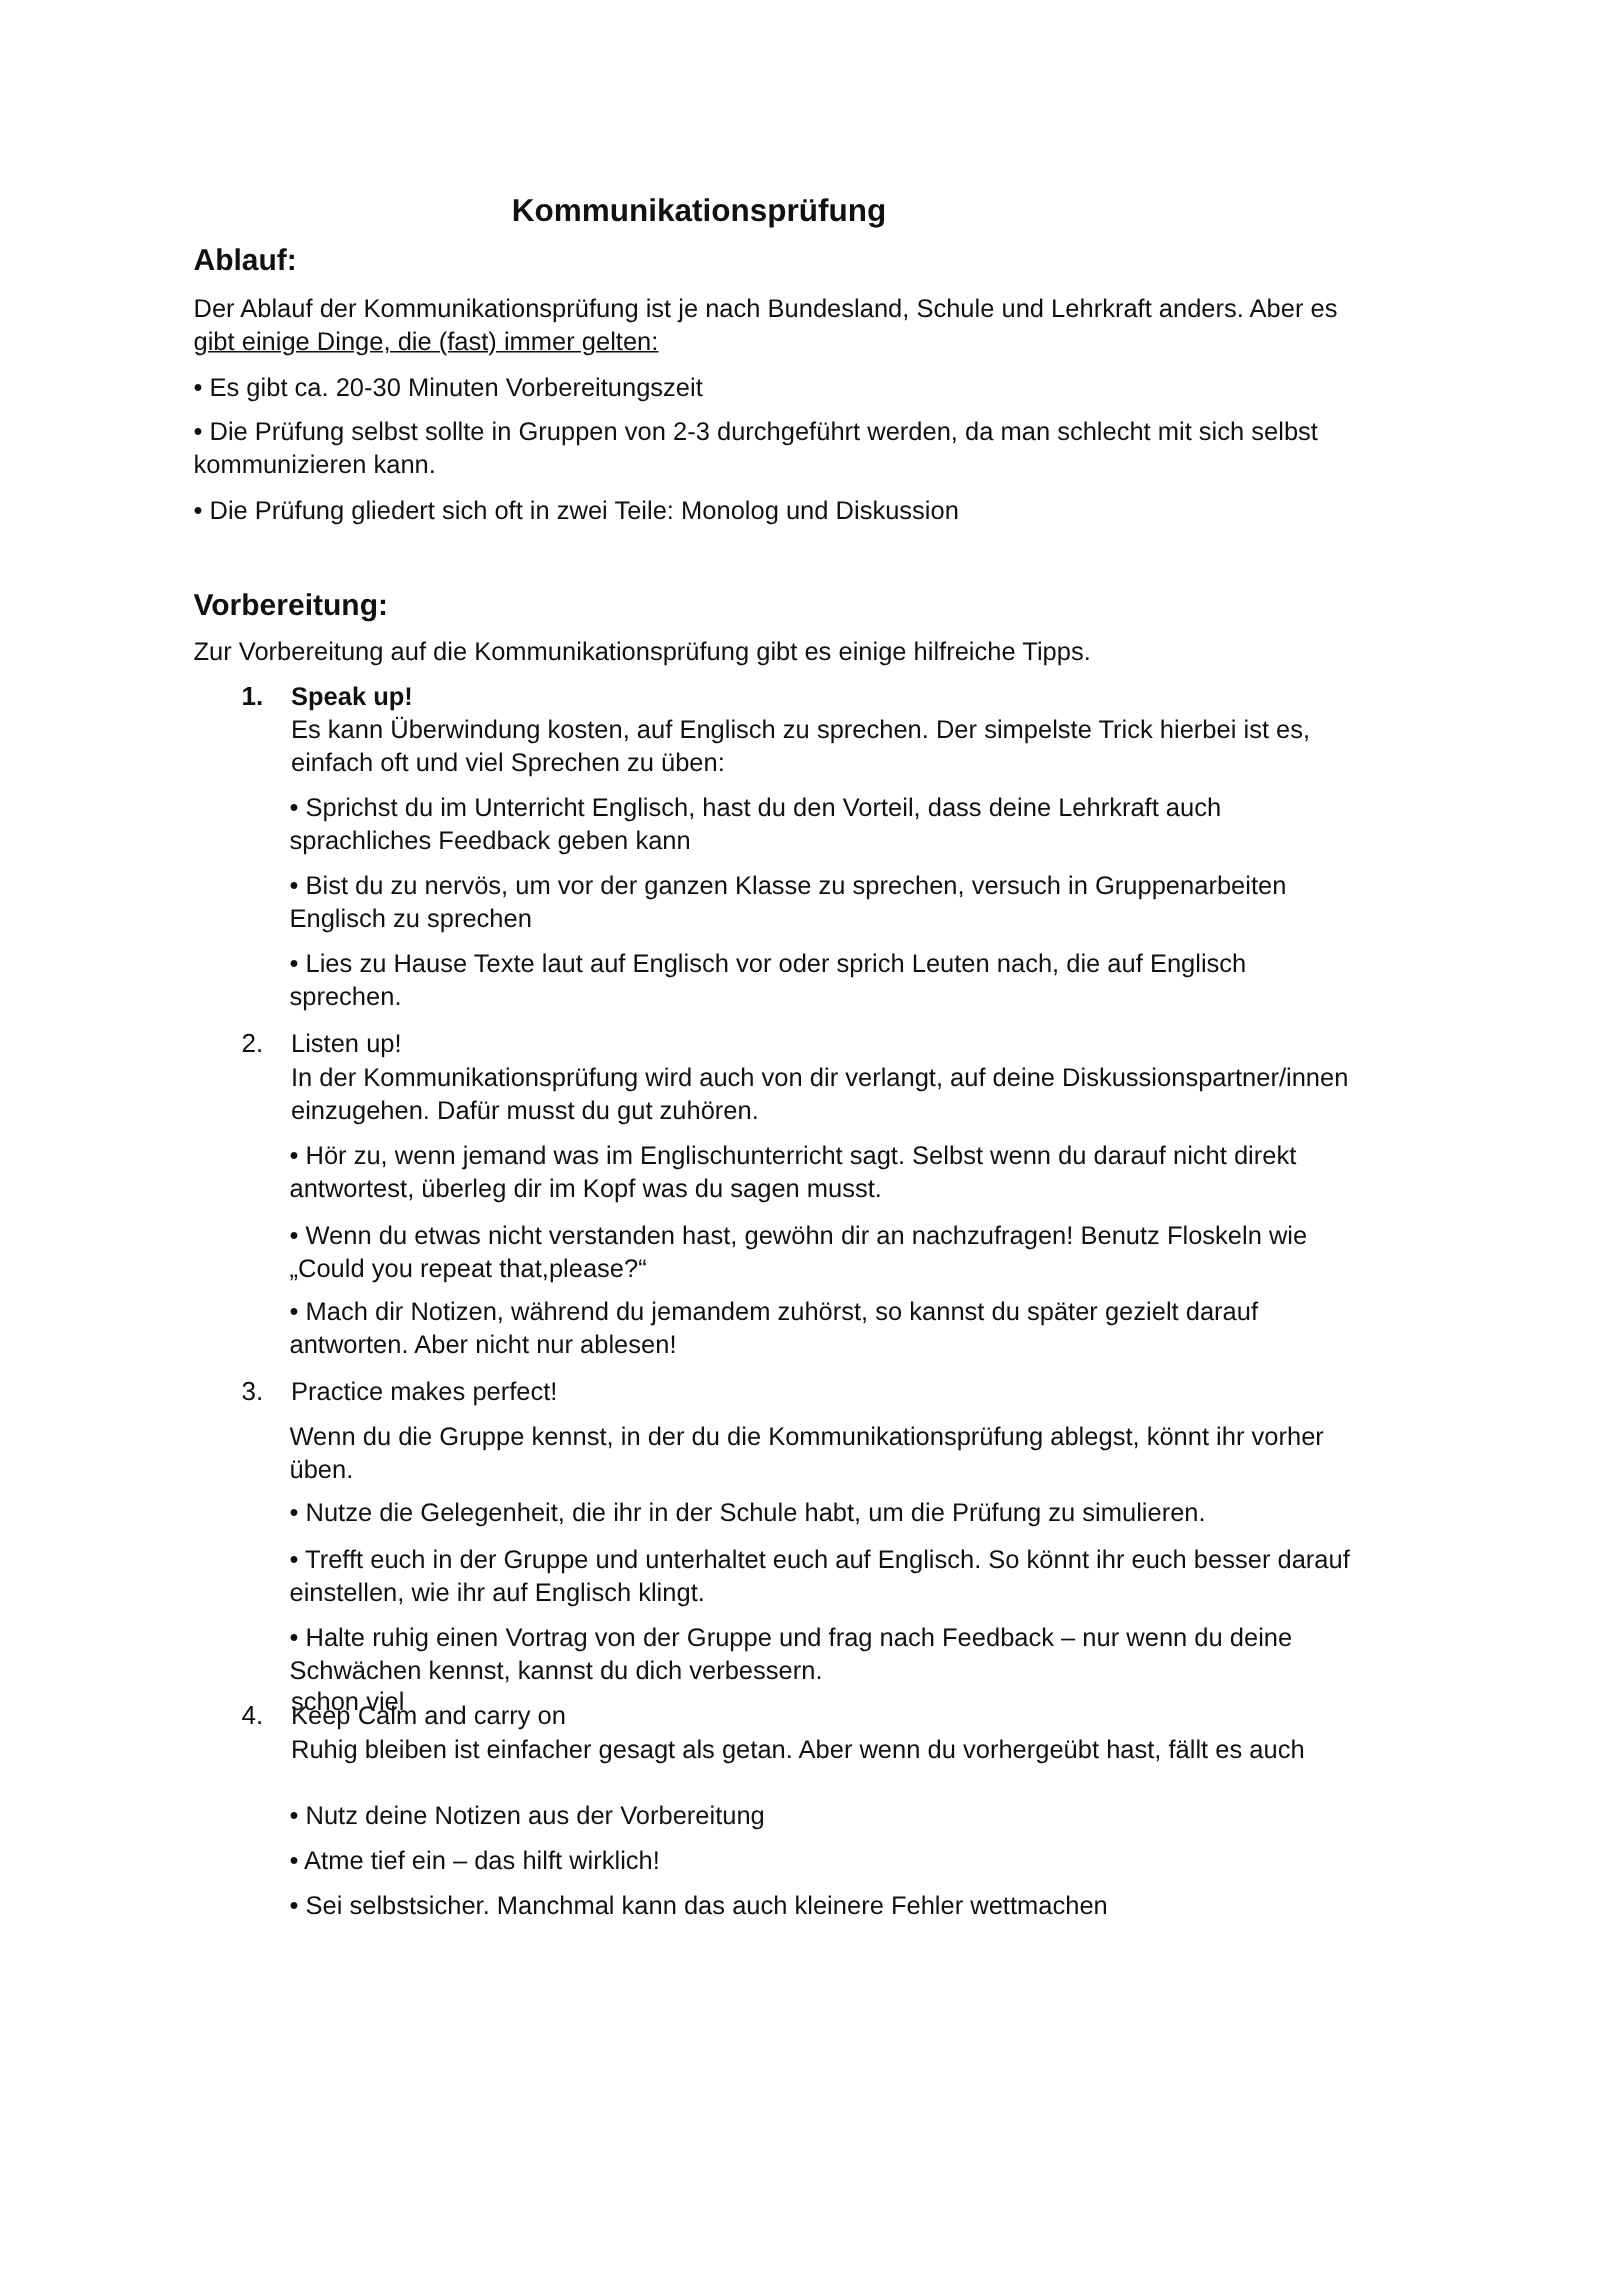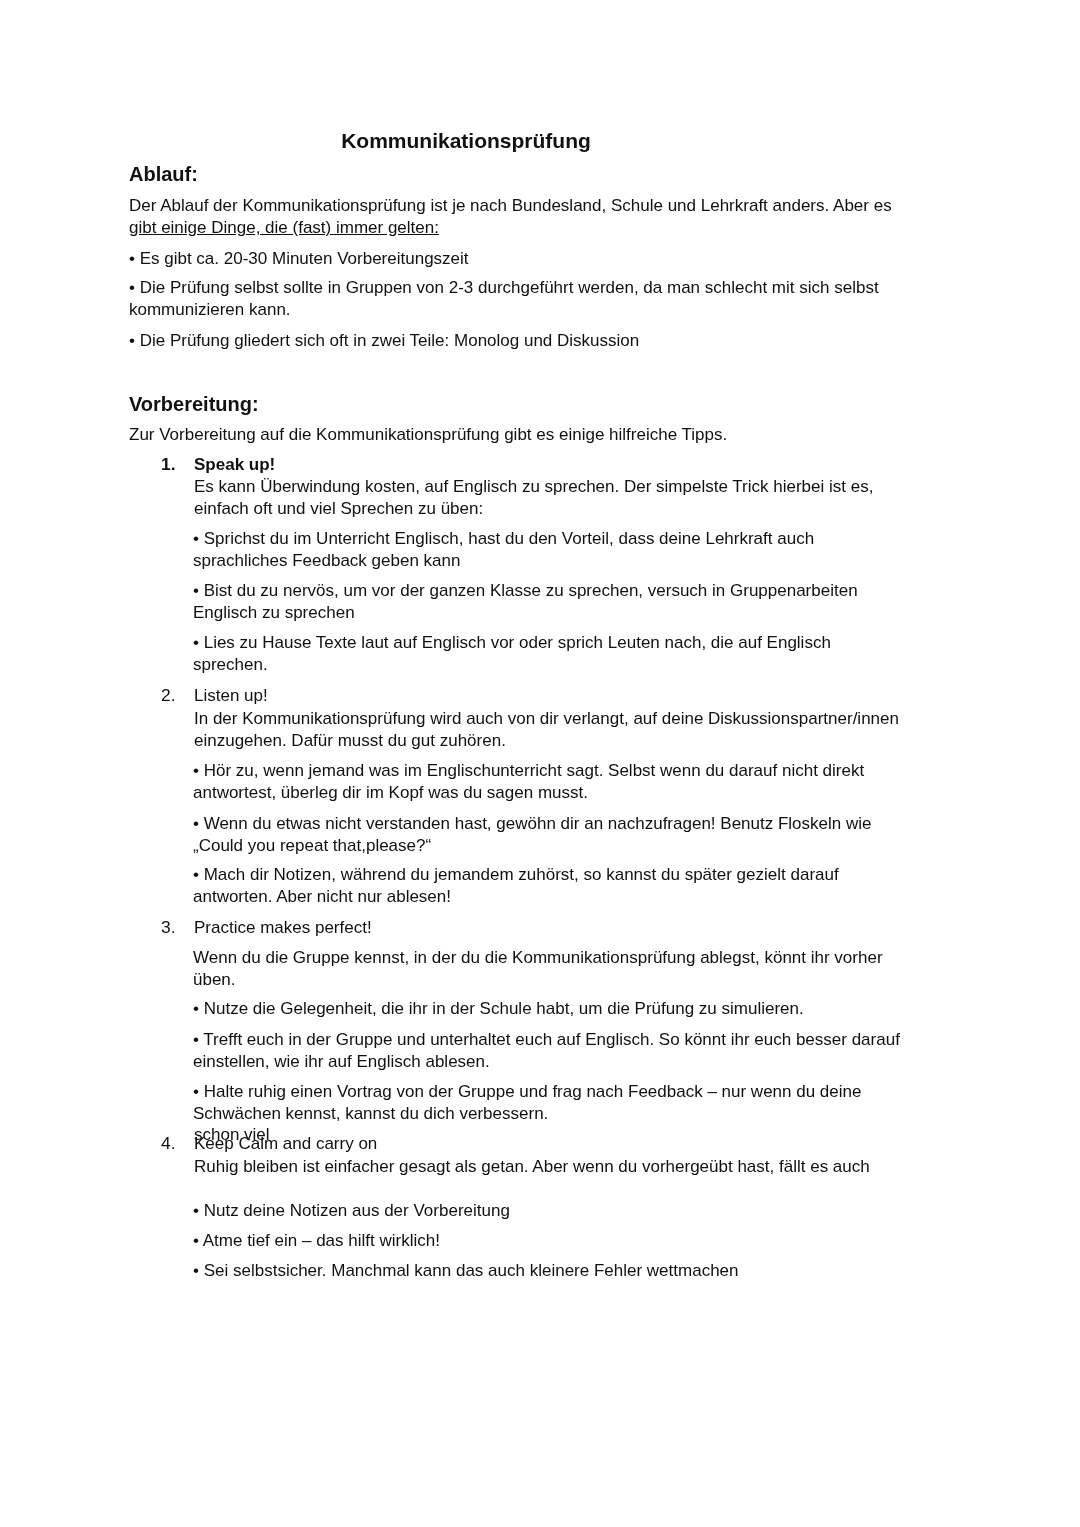--- a/index.html
+++ b/index.html
@@ -61,21 +61,21 @@
       <div class="abs t" style="left:193px; top:886px;">antworten. Aber nicht nur ablesen!</div>
     </div>
 
     <div>
       <div class="abs num" style="left:161px; top:917px;">3.</div>
       <div class="abs t" style="left:194px; top:917px;">Practice makes perfect!</div>
       <div class="abs t" style="left:193px; top:947px;">Wenn du die Gruppe kennst, in der du die Kommunikationsprüfung ablegst, könnt ihr vorher</div>
       <div class="abs t" style="left:193px; top:969px;">üben.</div>
       <div class="abs t" style="left:193px; top:998px;">• Nutze die Gelegenheit, die ihr in der Schule habt, um die Prüfung zu simulieren.</div>
       <div class="abs t" style="left:193px; top:1029px;">• Trefft euch in der Gruppe und unterhaltet euch auf Englisch. So könnt ihr euch besser darauf</div>
-      <div class="abs t" style="left:193px; top:1051px;">einstellen, wie ihr auf Englisch ablesen.</div>
+      <div class="abs t" style="left:193px; top:1051px;">einstellen, wie ihr auf Englisch klingt.</div>
       <div class="abs t" style="left:193px; top:1081px;">• Halte ruhig einen Vortrag von der Gruppe und frag nach Feedback – nur wenn du deine</div>
       <div class="abs t" style="left:193px; top:1103px;">Schwächen kennst, kannst du dich verbessern.</div>
     </div>
 
     <div>
       <div class="abs num" style="left:161px; top:1133px;">4.</div>
       <div class="abs t" style="left:194px; top:1133px;">Keep Calm and carry on</div>
       <div class="abs t" style="left:194px; top:1156px;">Ruhig bleiben ist einfacher gesagt als getan. Aber wenn du vorhergeübt hast, fällt es auch</div>
       <div class="abs t" style="left:194px; top:1124px;">schon viel</div>
       <div class="abs t" style="left:193px; top:1200px;">• Nutz deine Notizen aus der Vorbereitung</div>

